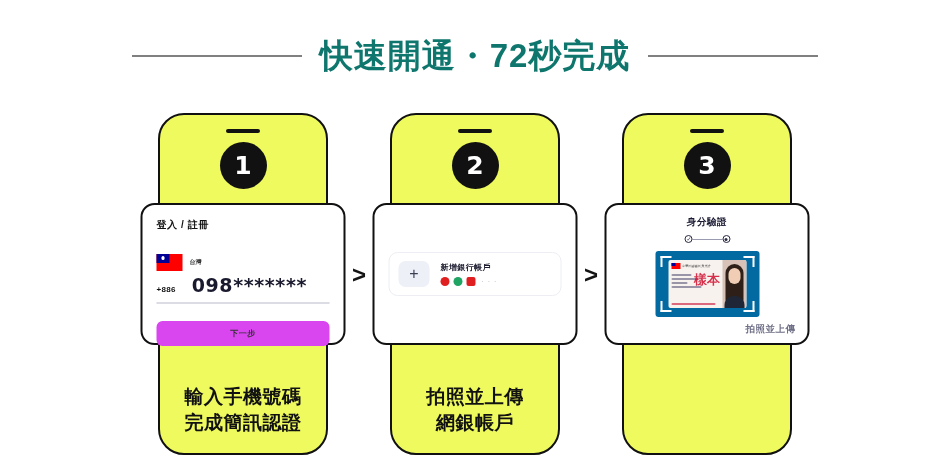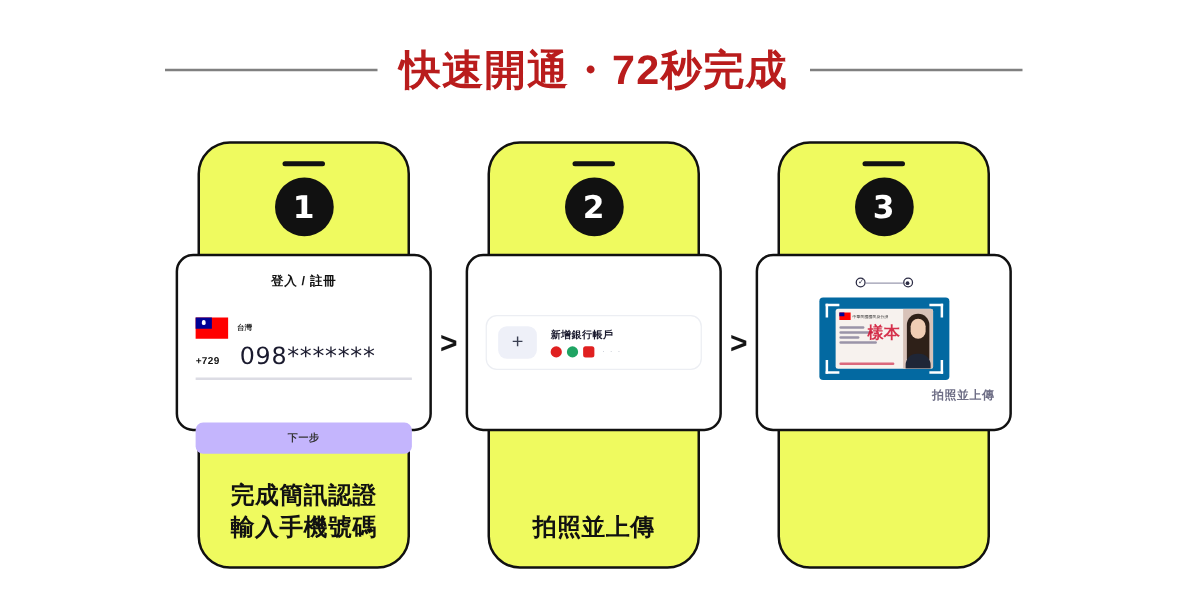--- a/index.html
+++ b/index.html
@@ -14,21 +14,21 @@
 
   
   .header {
     position: absolute; top: 38px; left: 0; width: 950px;
     display: flex; align-items: center; justify-content: center; gap: 18px;
   }
   .rule { height: 2px; background: #808080; }
   .rule.left  { width: 170px; }
   .rule.right { width: 170px; }
   .title {
-    font-size: 33px; font-weight: 700; color: #b91c1c;
+    font-size: 33px; font-weight: 700; color: #0f766e;
     letter-spacing: 1px; white-space: nowrap; line-height: 1.1;
   }
 
   
   .steps {
     position: absolute; top: 113px; left: 0; width: 950px;
     display: flex; align-items: flex-start; justify-content: center;
   }
   .chev {
     font-size: 24px; font-weight: 700; color: #141414;
@@ -66,21 +66,21 @@
     letter-spacing: 0.5px;
   }
 
   
   .card {
     position: absolute; top: 88px; left: 50%; transform: translateX(-50%);
     width: 205px;
     background: #fff; border: 2.5px solid #111; border-radius: 14px;
     padding: 13px 14px 14px 14px;
   }
-  .card.c1 { height: 142px; text-align: center; }
+  .card.c1 { height: 142px; }
   .card.c2 { height: 142px; display: flex; align-items: center; }
   .card.c3 { height: 142px; padding: 11px 12px; }
 
   
   .c1-title { font-size: 10px; font-weight: 700; color: #111; letter-spacing: .6px; }
   .c1-phonewrap { margin-top: 22px; position: relative; }
   .flagrow { display: flex; align-items: center; gap: 7px; }
   .tw-flag {
     width: 26px; height: 17px; background: #ff0000; position: relative;
     flex: 0 0 auto;
@@ -94,26 +94,26 @@
     width: 3.6px; height: 3.6px; border-radius: 50%;
     background: #fff;
     box-shadow: 0 0 0 1px #000095;
   }
   .flag-label { font-size: 6px; color: #333; font-weight: 700; }
   .numrow {
     display: flex; align-items: baseline; gap: 16px; margin-top: 3px;
     padding-bottom: 6px;
   }
   .ccode { font-size: 8px; font-weight: 700; color: #111; letter-spacing: .3px; }
-  .pnum  { font-size: 19px; font-weight: 400; color: #1a1a2e; letter-spacing: .6px;
+  .pnum  { font-size: 19px; font-weight: 700; color: #1a1a2e; letter-spacing: .6px;
            font-family: "DejaVu Sans", sans-serif; }
   .underline { height: 1.5px; background: #dcdce4; width: 100%; }
   .nextbtn {
-    margin-top: 34px; height: 25px; width: 100%;
-    background: #c4b5fd; border-radius: 6px;
+    margin-top: 17px; height: 25px; width: 100%;
+    background: #d946ef; border-radius: 6px;
     display: flex; align-items: center; justify-content: center;
     font-size: 8px; font-weight: 700; color: #333; letter-spacing: .5px;
   }
 
   
   .bankbox {
     width: 100%; border: 1.2px solid #eceef3; border-radius: 9px;
     background: #fff; padding: 8px 9px;
     display: flex; align-items: center; gap: 11px;
   }
@@ -217,32 +217,32 @@
 
         <div class="c1-phonewrap">
           <div class="flagrow">
             <div class="tw-flag">
               <div class="tw-canton"></div>
               <div class="tw-sun"></div>
             </div>
             <div class="flag-label">台灣</div>
           </div>
           <div class="numrow">
-            <div class="ccode">+729</div>
+            <div class="ccode">+886</div>
             <div class="pnum">098*******</div>
           </div>
           <div class="underline"></div>
         </div>
 
         <div class="nextbtn">下一步</div>
       </div>
 
       <div class="caption">
+        <div>輸入手機號碼</div>
         <div>完成簡訊認證</div>
-        <div>輸入手機號碼</div>
       </div>
     </div>
 
     <div class="chev">&gt;</div>
 
     <div class="phone">
       <div class="speaker"></div>
       <div class="badge">2</div>
 
       <div class="card c2">
@@ -255,30 +255,32 @@
               <span class="bi round" style="background:#1FA463"></span>
               <span class="bi sq" style="background:#E02020"></span>
               <span class="bdots">· · ·</span>
             </div>
           </div>
         </div>
       </div>
 
       <div class="caption">
         <div>拍照並上傳</div>
+        <div>網銀帳戶</div>
       </div>
     </div>
 
     <div class="chev">&gt;</div>
 
     <div class="phone">
       <div class="speaker"></div>
       <div class="badge">3</div>
 
       <div class="card c3">
+        <div class="c3-title">身分驗證</div>
 
         <div class="stepdots">
           <span class="sd">
             <span class="tick">✓</span>
           </span>
           <span class="sdline"></span>
           <span class="sd filled"></span>
         </div>
 
         <div class="idframe">

